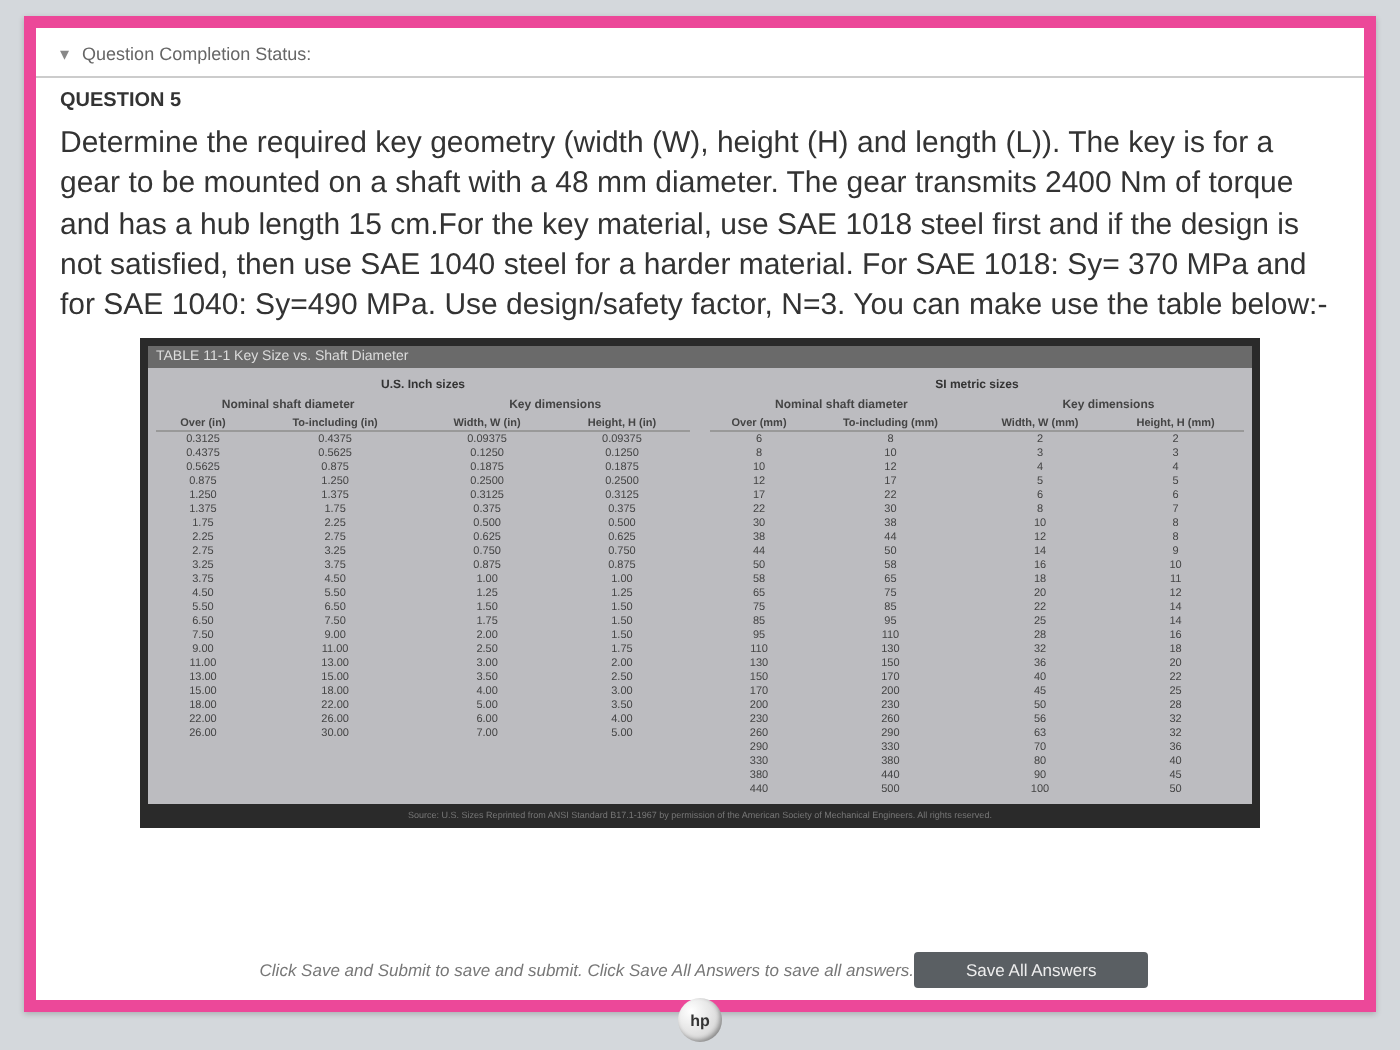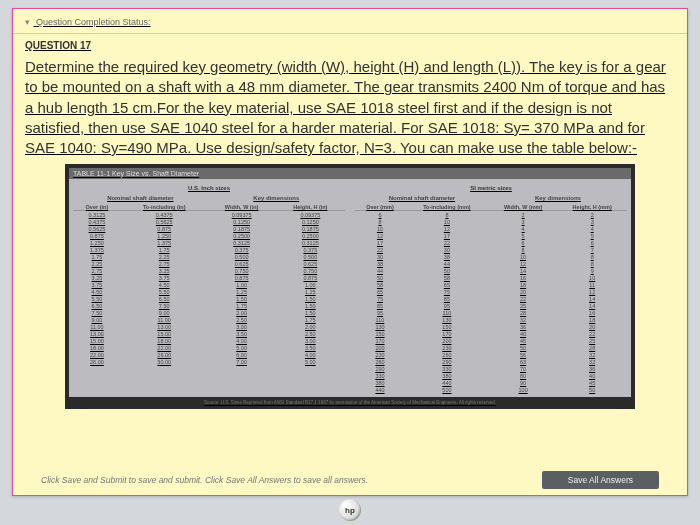--- a/index.html
+++ b/index.html
@@ -6,28 +6,27 @@
     margin: 0;
     font-family: Arial, sans-serif;
     background: #d4d8dc;
     width: 700px;
     height: 525px;
     overflow: hidden;
     font-size: 9px;
     position: relative;
   }
   .page {
-    background: #fef9c3;
+    background: #ffffff;
     margin: 8px 12px;
-    border: 1px solid #ec4899;
+    border: 6px solid #ec4899;
     box-shadow: 0 1px 3px rgba(0,0,0,0.2);
     padding: 6px 12px 10px 12px;
     height: 470px;
     position: relative;
-    text-decoration: underline;
   }
   .status-bar {
     color: #666;
     font-size: 9px;
     padding: 2px 0 6px 0;
   }
   .status-bar .arrow { display:inline-block; margin-right:4px; color:#888;}
   .divider { border-top:1px solid #ccc; margin:0 -12px 6px -12px; }
   .qnum { font-weight: bold; font-size: 10px; margin: 4px 0 6px 0; color:#333;}
   .prompt { font-size: 15px; color:#333; line-height:1.35; margin-bottom:6px;}
@@ -50,28 +49,27 @@
     font-size:6px;
     color:#333;
   }
   .col { flex:1; }
   table { border-collapse: collapse; width:100%;}
   th, td { text-align:center; padding:0.5px 1px; font-size:5.5px; color:#444;}
   .grouphdr { font-weight:bold; font-size:6px; text-align:center; padding:2px;}
   .subhdr td { font-weight:bold; border-bottom:0.5px solid #999;}
   .bottom-bar {
     position:absolute;
-    left:12px; right:28px; bottom:6px;
+    left:12px; right:8px; bottom:6px;
     display:flex;
-    justify-content:space-between;
+    justify-content:center;
     align-items:center;
     font-size:8.5px;
     color:#777;
     font-style:italic;
-    margin-left:16px;
   }
   .save-btn {
     background:#5a5f63;
     color:#eee;
     padding:4px 26px;
     font-style:normal;
     font-size:8.5px;
     border-radius:2px;
   }
   .hp-logo {
@@ -90,21 +88,21 @@
 </style>
 </head>
 <body>
 
 <div class="page">
   <div class="status-bar">
     <span class="arrow">▾</span>
     <span>Question Completion Status:</span>
   </div>
   <div class="divider"></div>
-  <div class="qnum">QUESTION 17</div>
+  <div class="qnum">QUESTION 5</div>
   <div class="prompt">Determine the required key geometry (width (W), height (H) and length (L)). The key is for a gear to be mounted on a shaft with a 48 mm diameter. The gear transmits 2400 Nm of torque and has a hub length 15 cm.For the key material, use SAE 1018 steel first and if the design is not satisfied, then use SAE 1040 steel for a harder material.  For SAE 1018: Sy= 370 MPa and for SAE 1040: Sy=490 MPa.  Use design/safety factor, N=3.  You can make use the table below:-</div>
 
   <div class="figure">
     <div class="tablelabel">TABLE 11-1   Key Size vs. Shaft Diameter</div>
     <div class="tablewrap">
       <div class="col">
         <div class="grouphdr">U.S. Inch sizes</div>
         <table>
           <tbody>
               <tr>

